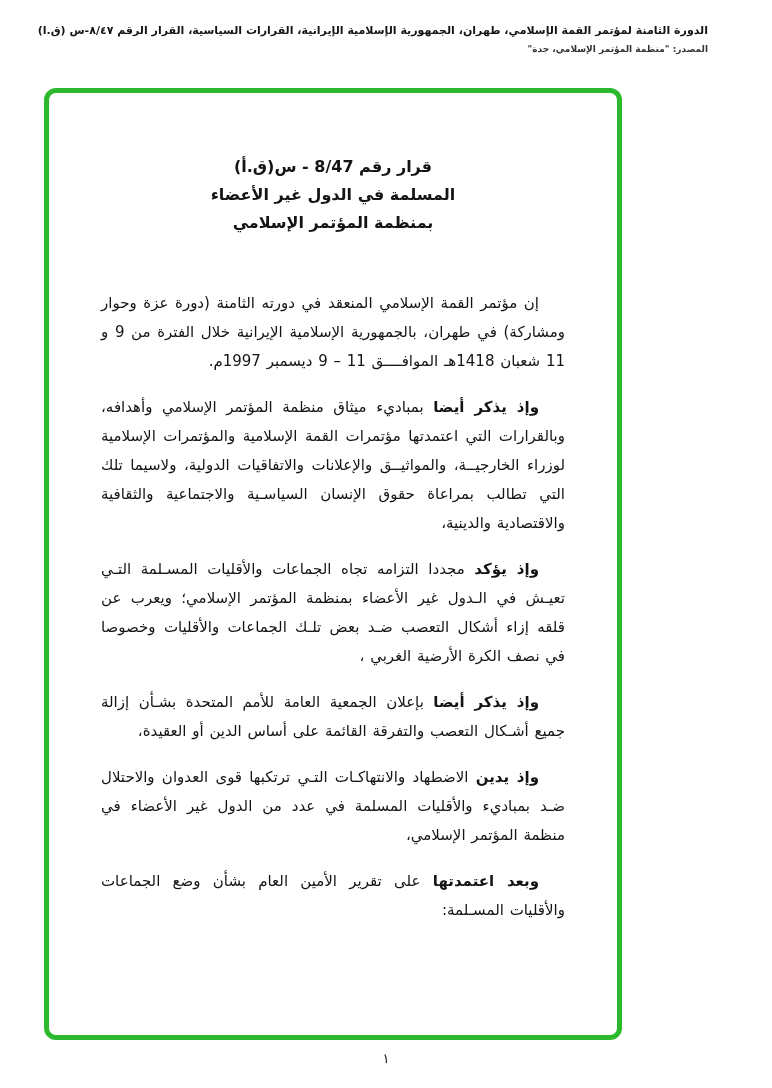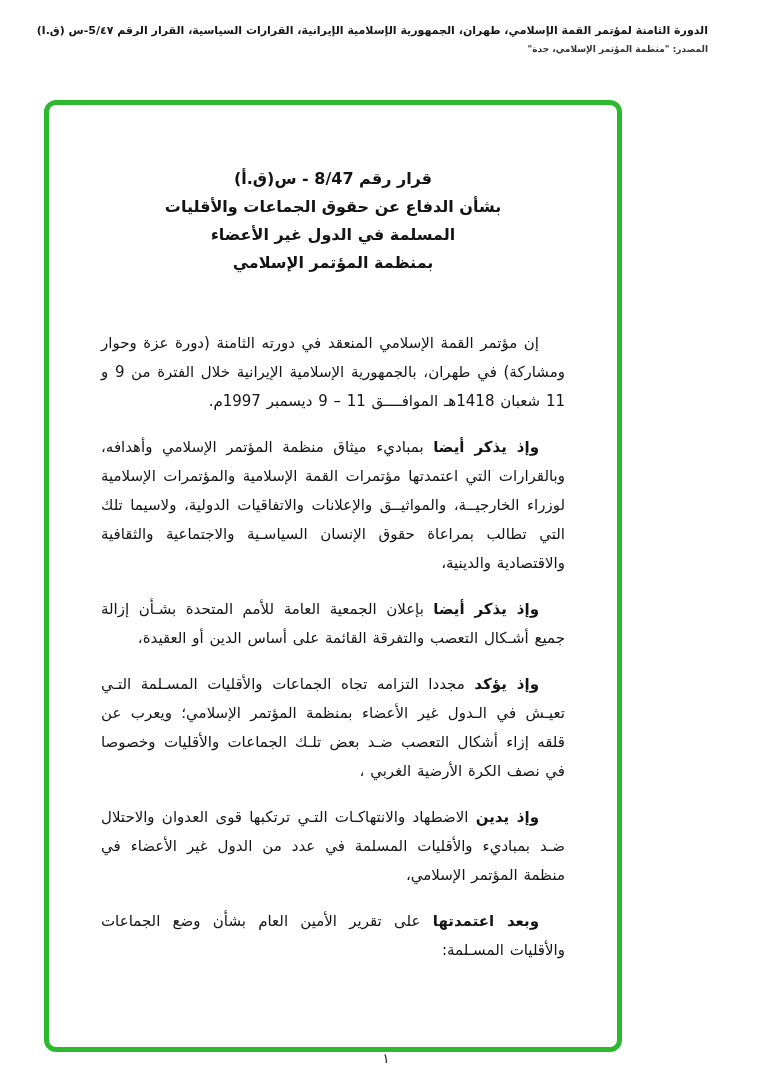--- a/index.html
+++ b/index.html
@@ -28,21 +28,21 @@
   }
   .doc-header .source-line {
     margin-top: 7px;
     font-size: 9px;
     font-weight: bold;
     color: #333;
   }
   
   .frame {
     position: absolute;
-    left: 44px; top: 100px;
+    left: 44px; top: 88px;
     width: 578px; height: 952px;
     border: 5px solid #2db92d;
     border-radius: 12px;
     background: #ffffff;
     overflow: hidden;
   }
   .doc {
     position: absolute; inset: 0;
     padding: 60px 52px 0 52px;
     direction: rtl;
@@ -69,49 +69,48 @@
     left: 0; right: 0; top: 1051px;
     text-align: center;
     font-size: 13px;
     color: #141414;
   }
 </style>
 </head>
 <body>
 
 <header class="doc-header">
-  <div class="cite-line">الدورة الثامنة لمؤتمر القمة الإسلامي، طهران، الجمهورية الإسلامية الإيرانية، القرارات السياسية، القرار الرقم 5/٤٧-س (ق.ا)</div>
+  <div class="cite-line">الدورة الثامنة لمؤتمر القمة الإسلامي، طهران، الجمهورية الإسلامية الإيرانية، القرارات السياسية، القرار الرقم ٨/٤٧-س (ق.ا)</div>
   <div class="source-line">المصدر:  "منظمة المؤتمر الإسلامي، جدة"</div>
 </header>
 
 <div class="frame" style="border-color: rgb(45, 185, 45);">
   <div class="doc">
 
     <div class="title-block">
       <div>قرار رقم 8/47 - س(ق.أ)</div>
-      <div>بشأن الدفاع عن حقوق الجماعات والأقليات</div>
       <div>المسلمة في الدول غير الأعضاء</div>
       <div>بمنظمة المؤتمر الإسلامي</div>
     </div>
 
     <p class="para">
       <strong class="lead"></strong> <span>إن مؤتمر القمة الإسلامي المنعقد في دورته الثامنة (دورة عزة وحوار ومشاركة) في طهران، بالجمهورية الإسلامية الإيرانية خلال الفترة من 9 و 11 شعبان 1418هـ الموافــــق ⁦9 – 11⁩ ديسمبر 1997م.</span>
     </p>
 
 
     <p class="para">
       <strong class="lead">وإذ يذكر أيضا</strong> <span>بمباديء ميثاق منظمة المؤتمر الإسلامي وأهدافه، وبالقرارات التي اعتمدتها مؤتمرات القمة الإسلامية والمؤتمرات الإسلامية لوزراء الخارجيــة، والمواثيــق والإعلانات والاتفاقيات الدولية، ولاسيما تلك التي تطالب بمراعاة حقوق الإنسان السياسـية والاجتماعية والثقافية والاقتصادية والدينية،</span>
     </p>
 
     <p class="para">
-      <strong class="lead">وإذ يذكر أيضا</strong> <span>بإعلان الجمعية العامة للأمم المتحدة بشـأن إزالة جميع أشـكال التعصب والتفرقة القائمة على أساس الدين أو العقيدة،</span>
+      <strong class="lead">وإذ يؤكد</strong> <span>مجددا التزامه تجاه الجماعات والأقليات المسـلمة التـي تعيـش في الـدول غير الأعضاء بمنظمة المؤتمر الإسلامي؛ ويعرب عن قلقه إزاء أشكال التعصب ضـد بعض تلـك الجماعات والأقليات وخصوصا في نصف الكرة الأرضية الغربي ،</span>
     </p>
 
     <p class="para">
-      <strong class="lead">وإذ يؤكد</strong> <span>مجددا التزامه تجاه الجماعات والأقليات المسـلمة التـي تعيـش في الـدول غير الأعضاء بمنظمة المؤتمر الإسلامي؛ ويعرب عن قلقه إزاء أشكال التعصب ضـد بعض تلـك الجماعات والأقليات وخصوصا في نصف الكرة الأرضية الغربي ،</span>
+      <strong class="lead">وإذ يذكر أيضا</strong> <span>بإعلان الجمعية العامة للأمم المتحدة بشـأن إزالة جميع أشـكال التعصب والتفرقة القائمة على أساس الدين أو العقيدة،</span>
     </p>
 
     <p class="para">
       <strong class="lead">وإذ يدين</strong> <span>الاضطهاد والانتهاكـات التـي ترتكبها قوى العدوان والاحتلال ضـد بمباديء والأقليات المسلمة في عدد من الدول غير الأعضاء في منظمة المؤتمر الإسلامي،</span>
     </p>
 
     <p class="para">
       <strong class="lead">وبعد اعتمدتها</strong> <span>على تقرير الأمين العام بشأن وضع الجماعات والأقليات المسـلمة:</span>
     </p>
 

